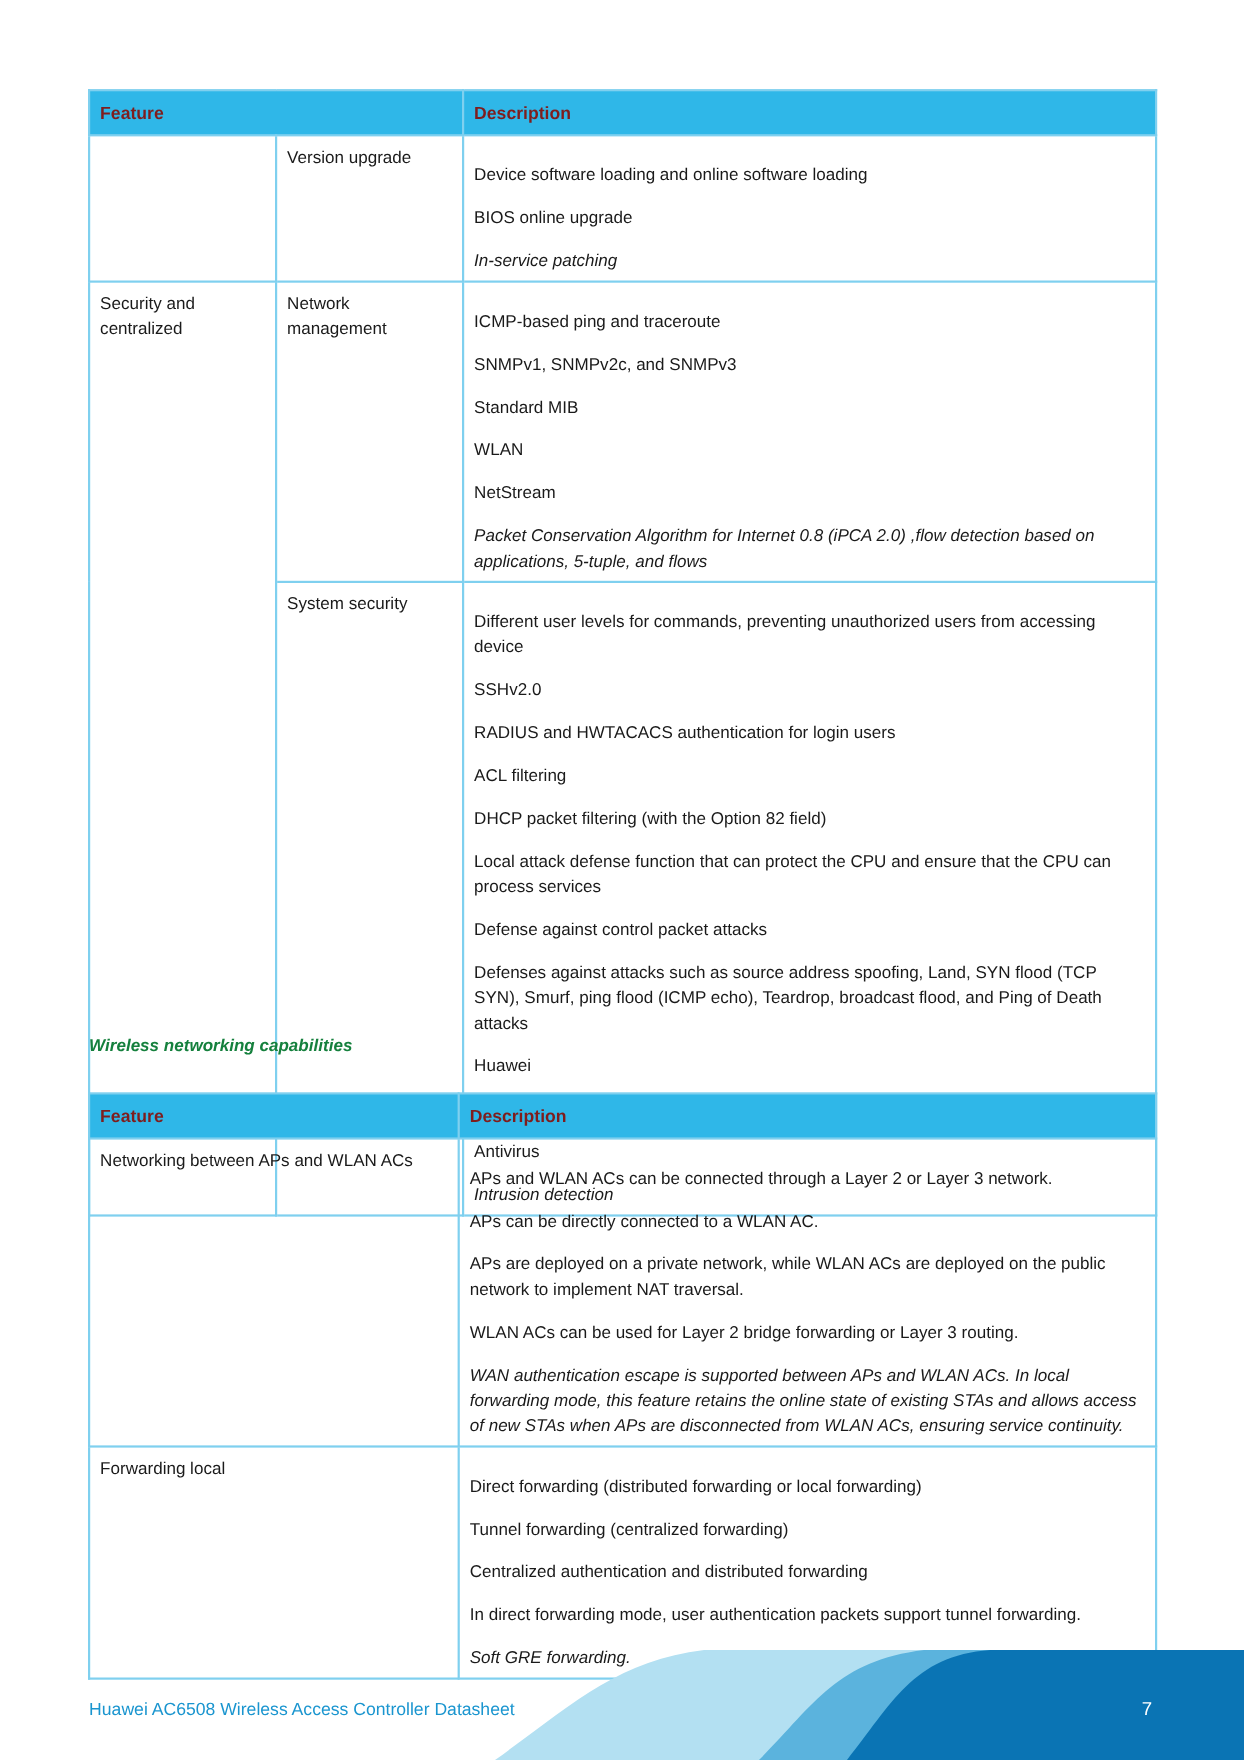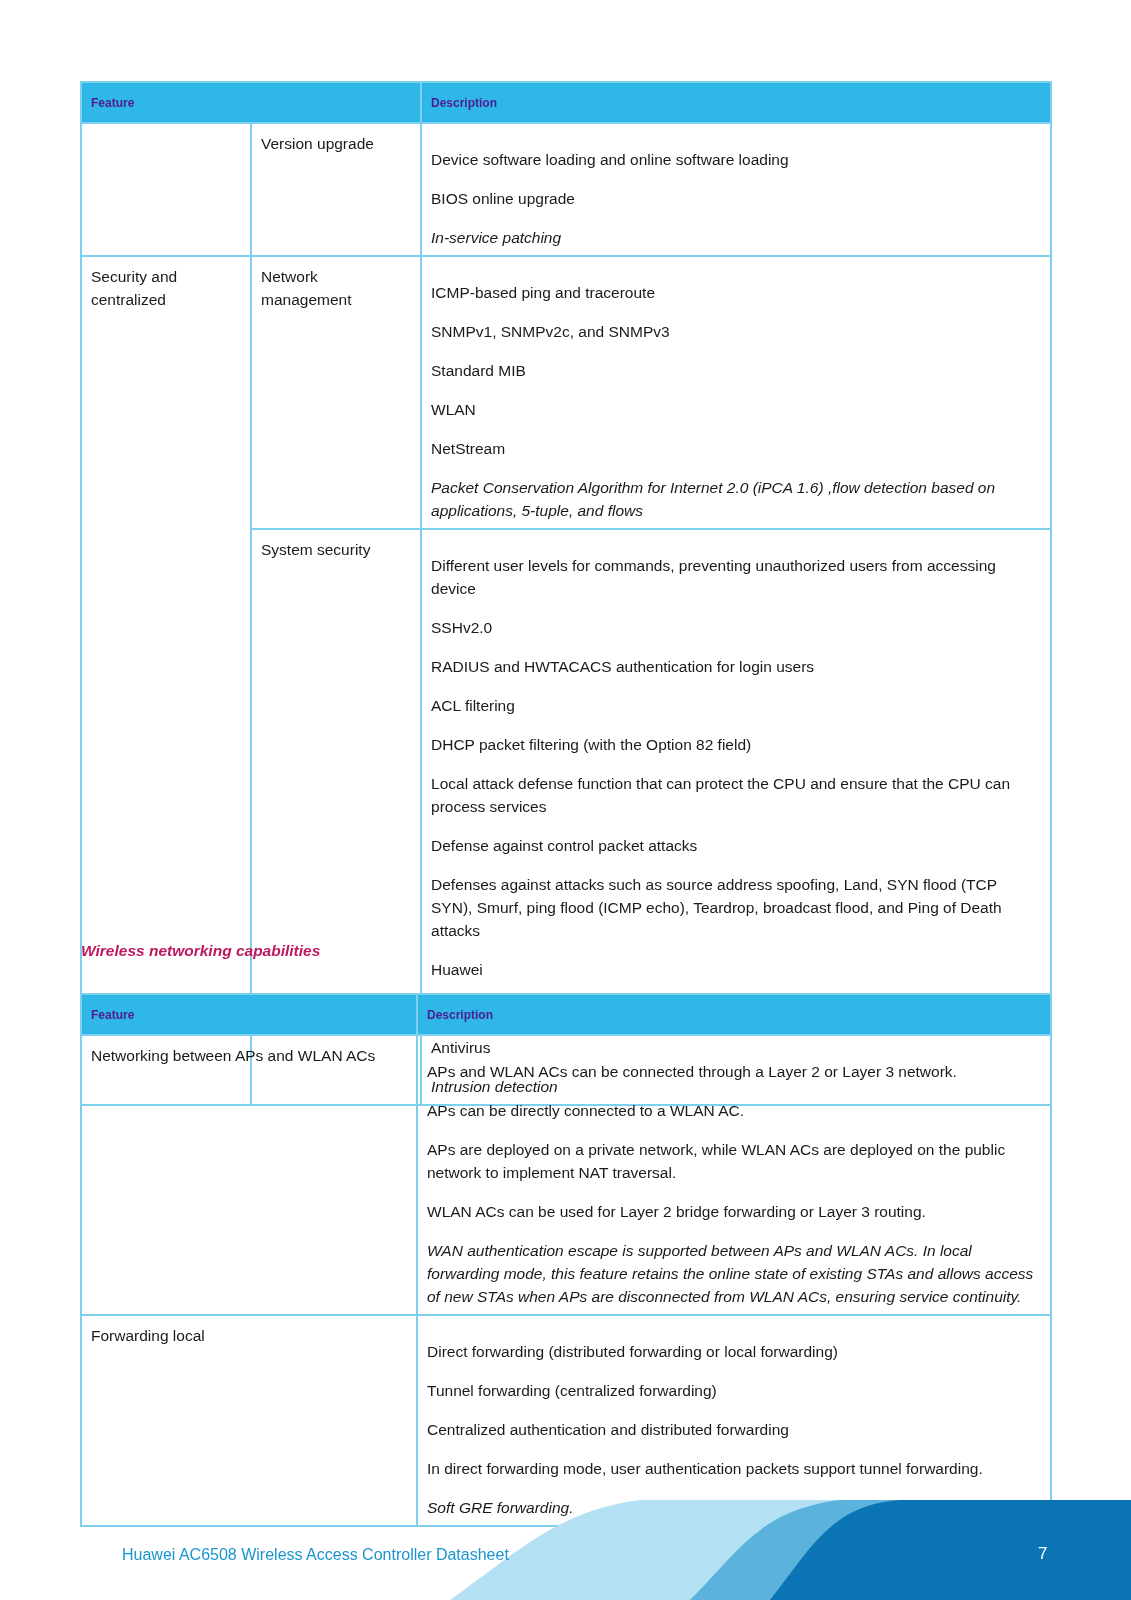--- a/index.html
+++ b/index.html
@@ -13,37 +13,37 @@
   td, th {
     border: 2px solid #7fd0ef;
     vertical-align: top;
     font-size: 15.5px;
     line-height: 23px;
     padding: 8px 9px 6px 9px;
     text-align: left;
   }
   th {
     background: #2fb7e8;
-    color: #4c1d95;
+    color: #7f1d1d;
     font-weight: bold;
-    font-size: 12px;
+    font-size: 16px;
     padding: 9px 9px 7px 9px;
     border-color: #7fd0ef;
   }
   .desc-item { margin: 16px 0 7px 0; }
   .desc-item:last-child { margin-bottom: 0; font-style: italic; }
   #t1 { top: 81px; }
   #t2 { top: 993px; }
   .section-title {
     position: absolute; left: 81px; top: 942px;
-    font-size: 15.5px; font-weight: bold; font-style: italic; color: #be185d;
+    font-size: 15.5px; font-weight: bold; font-style: italic; color: #15803d;
   }
   .footer-text {
     position: absolute; left: 81px; top: 1546px;
-    font-size: 16px; color: #1a95cf; margin-left: 41px;
+    font-size: 16px; color: #1a95cf;
   }
   .page-num {
     position: absolute; left: 1038px; top: 1544px;
     font-size: 17px; color: #ffffff;
   }
   .wave { position: absolute; left: 0; top: 1480px; width: 1131px; height: 120px; }
 </style>
 </head>
 <body>
 
@@ -73,21 +73,21 @@
         </td>
     <td>
           <div style="width:110px">Network management</div>
         </td>
     <td>
       <div class="desc-item">ICMP-based ping and traceroute</div>
       <div class="desc-item">SNMPv1, SNMPv2c, and SNMPv3</div>
       <div class="desc-item">Standard MIB</div>
       <div class="desc-item">WLAN</div>
       <div class="desc-item">NetStream</div>
-      <div class="desc-item">Packet Conservation Algorithm for Internet 2.0 (iPCA 1.6) ,flow detection based on applications, 5-tuple, and flows</div>
+      <div class="desc-item">Packet Conservation Algorithm for Internet 0.8 (iPCA 2.0) ,flow detection based on applications, 5-tuple, and flows</div>
     </td>
   </tr>
   <tr>
     <td>System security</td>
     <td>
       <div class="desc-item">Different user levels for commands, preventing unauthorized users from accessing device</div>
       <div class="desc-item">SSHv2.0</div>
       <div class="desc-item">RADIUS and HWTACACS authentication for login users</div>
       <div class="desc-item">ACL filtering</div>
       <div class="desc-item">DHCP packet filtering (with the Option 82 field)</div>

